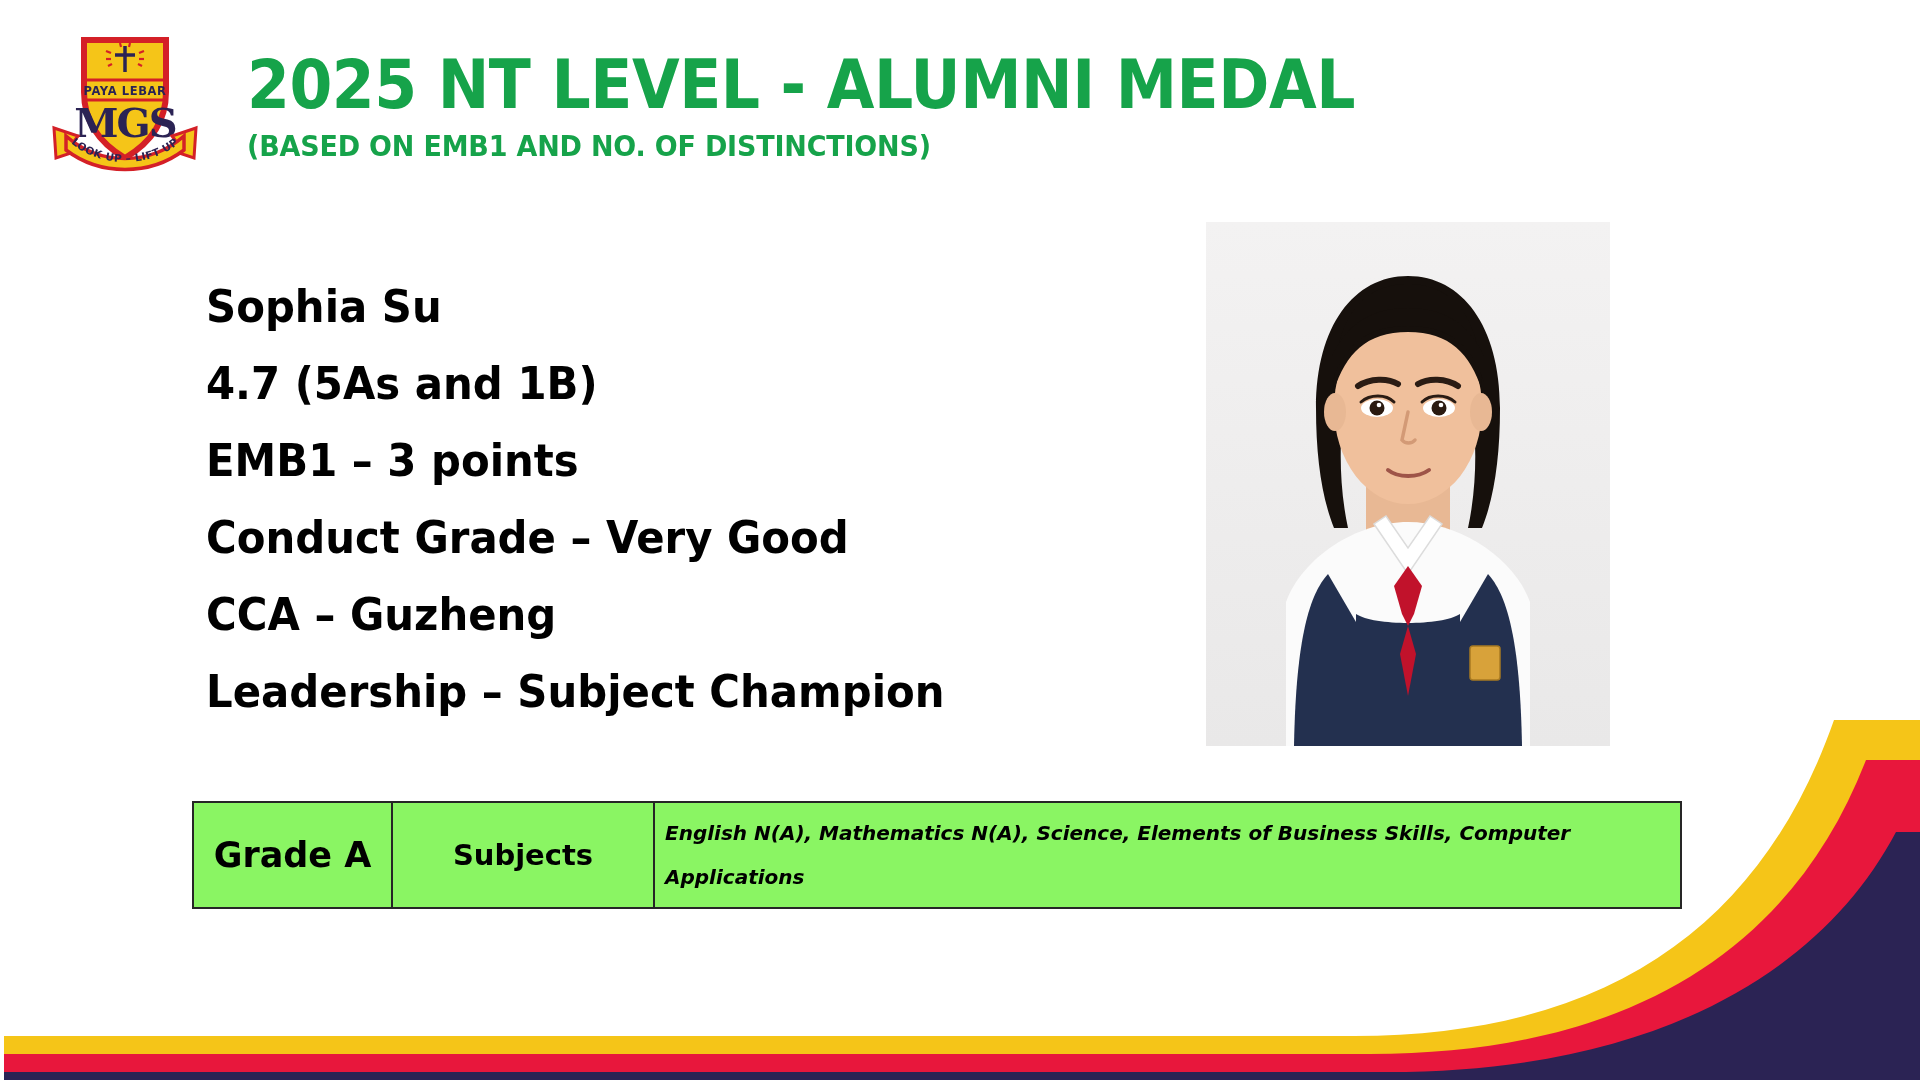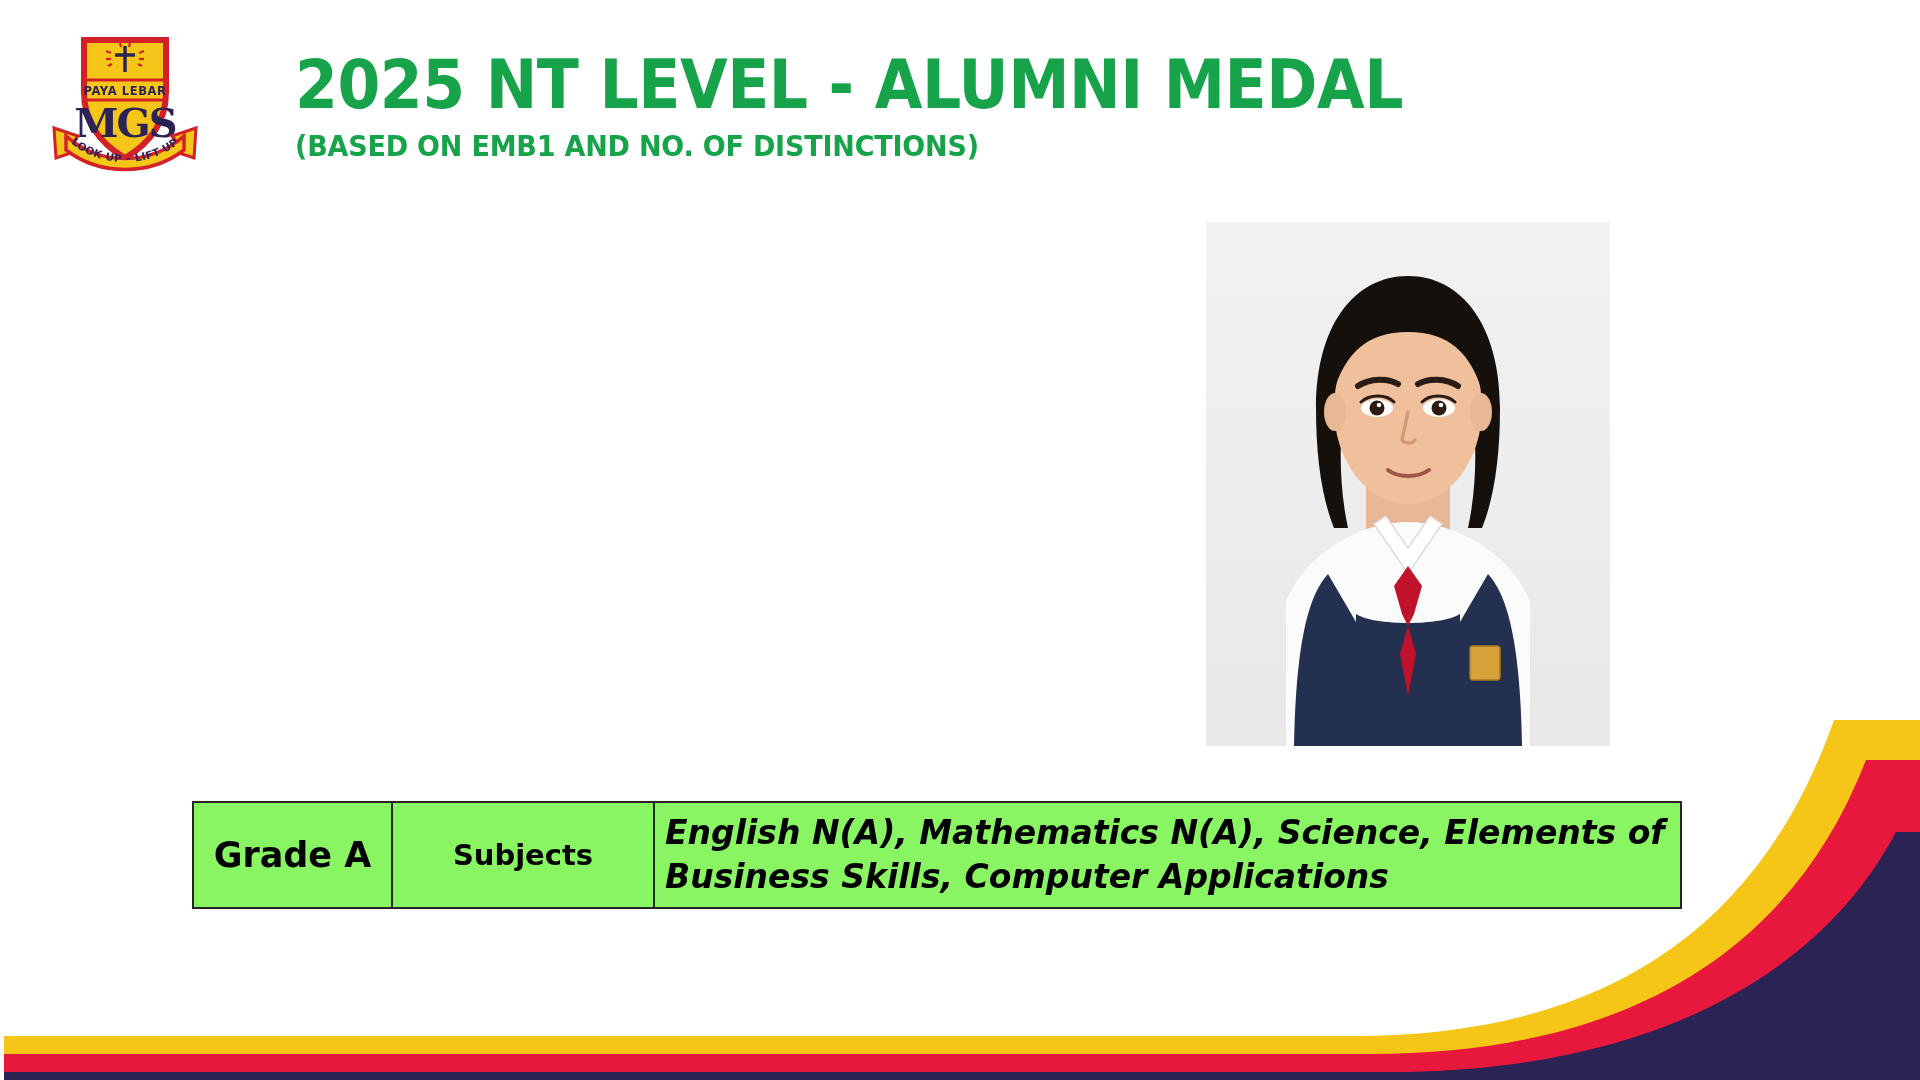--- a/index.html
+++ b/index.html
@@ -31,21 +31,20 @@
     width: 166px;
     height: 150px;
   }
 
   
   #title-block {
     position: absolute;
     left: 243px;
     top: 48px;
     width: 1450px;
-    margin-left: 48px;
   }
   #main-title {
     font-family: "DejaVu Sans", sans-serif;
     font-weight: bold;
     font-size: 67px;
     line-height: 74px;
     letter-spacing: -0.5px;
     color: #16A34A;
     white-space: nowrap;
     transform: scaleX(0.92);
@@ -120,21 +119,21 @@
   td.cell-label {
     width: 240px;
     text-align: center;
     font-weight: bold;
     font-size: 29px;
     margin-left: 36px;
   }
   td.cell-subjects {
     font-weight: bold;
     font-style: italic;
-    font-size: 33px;
+    font-size: 20px;
     line-height: 44px;
     text-align: left;
     padding-left: 14px;
     height: 92px;
   }
 
   
   #swoosh {
     position: absolute;
     left: 0;
@@ -186,20 +185,28 @@
         <textPath href="#mottoArc" startOffset="50%" text-anchor="middle">LOOK UP – LIFT UP</textPath>
       </text>
     </svg>
   </div>
 
   <div id="title-block">
     <div id="main-title">2025 NT LEVEL - ALUMNI MEDAL</div>
     <div id="sub-title">(BASED ON EMB1 AND NO. OF DISTINCTIONS)</div>
   </div>
 
+  <div id="body-lines">
+    <div class="body-line">Sophia Su</div>
+    <div class="body-line">4.7 (5As and 1B)</div>
+    <div class="body-line">EMB1 – 3 points</div>
+    <div class="body-line">Conduct Grade – Very Good</div>
+    <div class="body-line">CCA – Guzheng</div>
+    <div class="body-line">Leadership – Subject Champion</div>
+  </div>
 
   <div id="portrait">
     <svg viewBox="0 0 404 524" xmlns="http://www.w3.org/2000/svg">
       <defs>
         <linearGradient id="bgGrad" x1="0" y1="0" x2="0" y2="1">
           <stop offset="0%" stop-color="#f3f2f2"></stop>
           <stop offset="100%" stop-color="#e9e8e8"></stop>
         </linearGradient>
       </defs>
       <rect x="0" y="0" width="404" height="524" fill="url(#bgGrad)"></rect>

